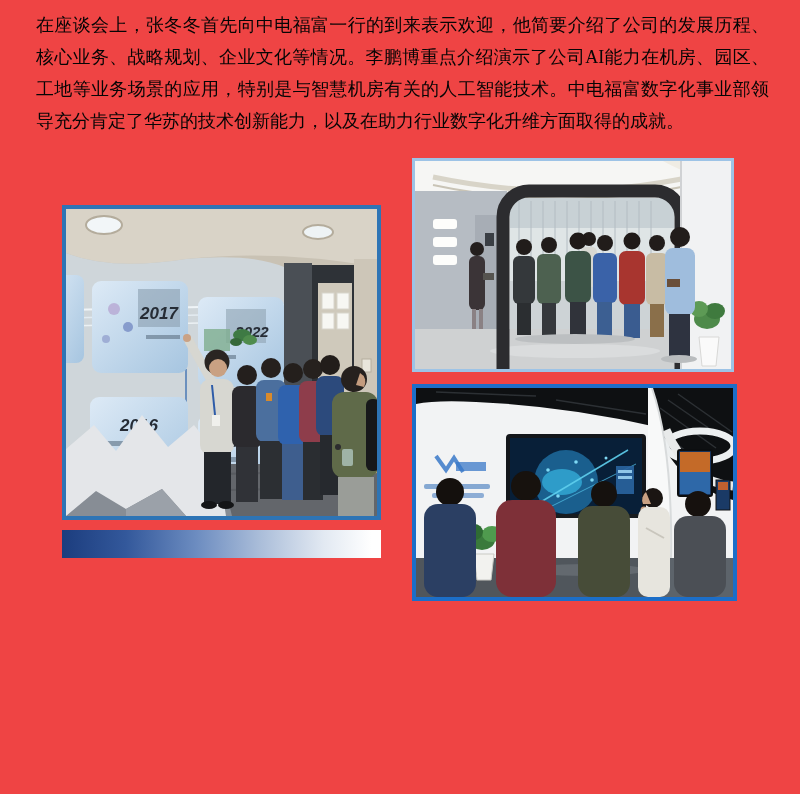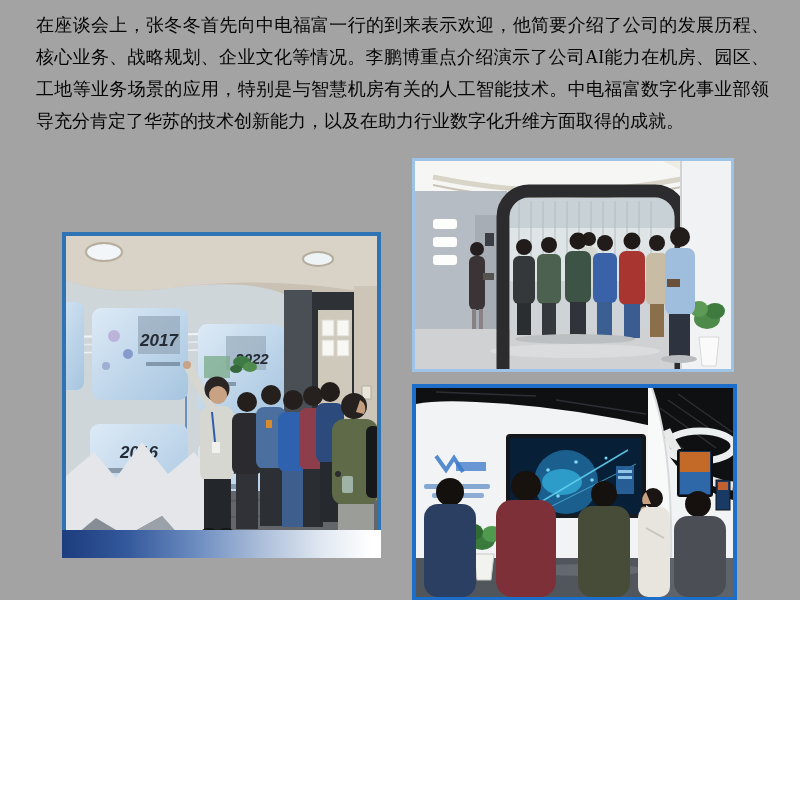--- a/index.html
+++ b/index.html
@@ -1,24 +1,24 @@
 <!DOCTYPE html>
 <html><head>
 <meta charset="utf-8">
 <style>
   html,body{margin:0;padding:0;background:#ffffff;}
-  .page{position:relative;width:800px;height:600px;background:#a3a3a3;overflow:hidden;
+  .page{position:relative;width:800px;height:794px;background:#ef4444;overflow:hidden;
         font-family:"Liberation Serif","DejaVu Serif",serif;}
   .para{position:absolute;left:36px;width:733px;margin:0;font-size:18px;line-height:32px;
         color:#050505;text-align:justify;text-justify:inter-character;}
   #para1{top:9px;}
   #para2{top:625px;}
   .photo{position:absolute;box-sizing:border-box;overflow:hidden;background:#dcdcdc;}
   .photo svg{display:block;width:100%;height:100%;}
-  #photo-left{left:62px;top:205px;width:319px;height:315px;border:4px solid #4c1d95;margin-top:27px;}
+  #photo-left{left:62px;top:205px;width:319px;height:315px;border:4px solid #4c1d95;}
   #grad-bar{position:absolute;left:62px;top:530px;width:319px;height:28px;
         background:linear-gradient(90deg,#1c3d7e 0%,#33589b 20%,#6c8cc0 42%,#aabdd9 62%,#e2e9f2 82%,#ffffff 97%);}
   #photo-top-right{left:412px;top:158px;width:322px;height:214px;border:3px solid #9dc3e6;}
   #photo-bottom-right{left:412px;top:384px;width:325px;height:217px;border:4px solid #1c6ec8;}
   .yr{font-family:"Liberation Sans","DejaVu Sans",sans-serif;font-weight:bold;font-style:italic;fill:#262c35;}
 </style>
 </head>
 <body>
 
 <div class="page">

